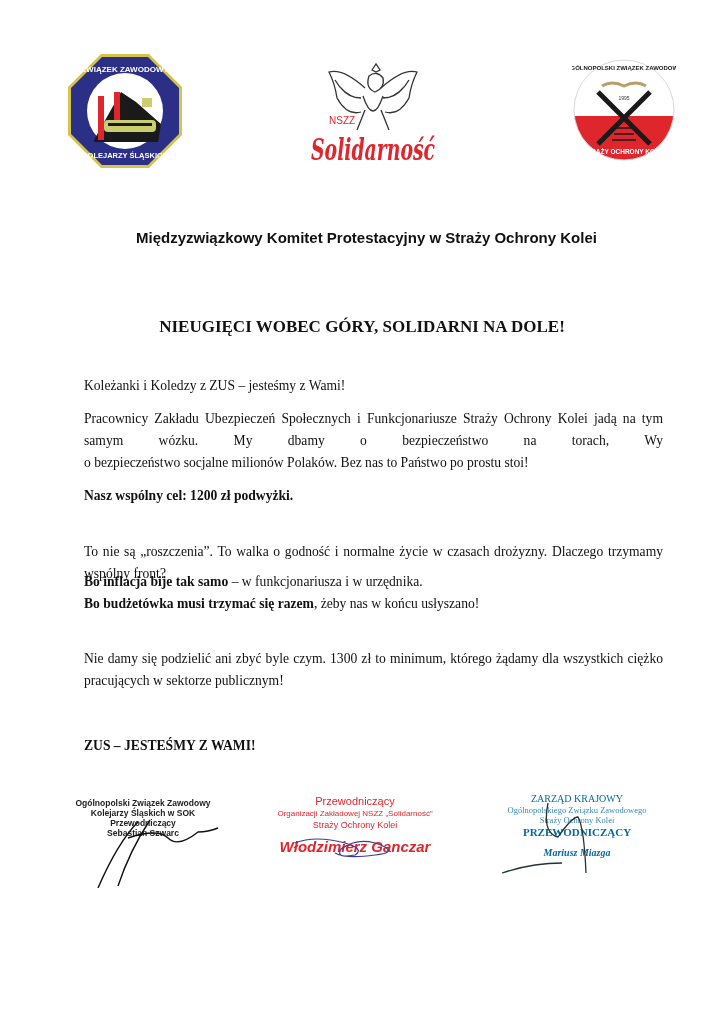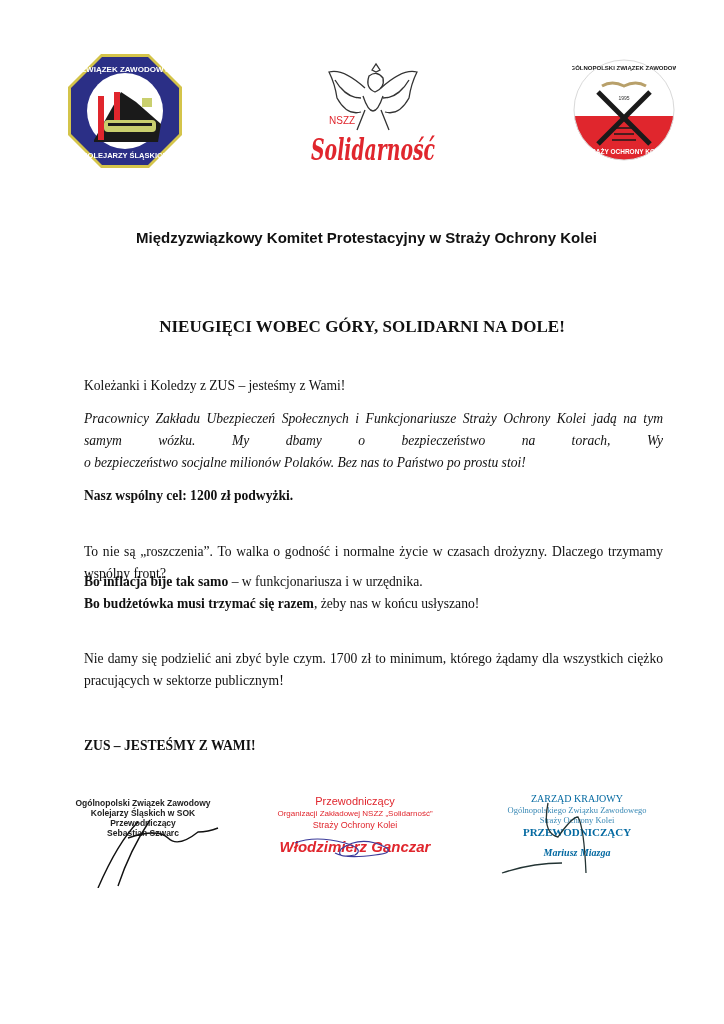--- a/index.html
+++ b/index.html
@@ -79,40 +79,40 @@
 </div>
 
 <div class="abs heading-sans" style="left:136px;top:229px;">Międzyzwiązkowy Komitet Protestacyjny w Straży Ochrony Kolei</div>
 
 <div class="abs headline" style="left:0;width:724px;text-align:center;top:317px;">NIEUGIĘCI WOBEC GÓRY, SOLIDARNI NA DOLE!</div>
 
 <div class="para" style="top:375px;">
   <p>Koleżanki i Koledzy z ZUS – jesteśmy z Wami!</p>
 </div>
 
-<div class="para" style="top:408px;font-style:italic;">
+<div class="para" style="top:408px;">
   <p class="justify-last" style="line-height:22px;">Pracownicy Zakładu Ubezpieczeń Społecznych i Funkcjonariusze Straży Ochrony Kolei jadą na tym samym wózku. My dbamy o bezpieczeństwo na torach, Wy</p>
   <p>o bezpieczeństwo socjalne milionów Polaków. Bez nas to Państwo po prostu stoi!</p>
 </div>
 
 <div class="para" style="top:485px;">
   <p><b>Nasz wspólny cel: 1200 zł podwyżki.</b></p>
 </div>
 
 <div class="para" style="top:541px;">
   <p>To nie są „roszczenia”. To walka o godność i normalne życie w czasach drożyzny. Dlaczego trzymamy wspólny front?</p>
 </div>
 
 <div class="para" style="top:571px;">
   <p><b>Bo inflacja bije tak samo</b><span> – w funkcjonariusza i w urzędnika.</span></p>
   <p><b>Bo budżetówka musi trzymać się razem</b><span>, żeby nas w końcu usłyszano!</span></p>
 </div>
 
 <div class="para" style="top:648px;">
-  <p>Nie damy się podzielić ani zbyć byle czym. 1700 zł to minimum, którego żądamy dla wszystkich ciężko pracujących w sektorze publicznym!</p>
+  <p>Nie damy się podzielić ani zbyć byle czym. 1300 zł to minimum, którego żądamy dla wszystkich ciężko pracujących w sektorze publicznym!</p>
 </div>
 
 <div class="para" style="top:735px;">
   <p><b>ZUS – JESTEŚMY Z WAMI!</b></p>
 </div>
 
 <div class="sig sig1" style="left:58px;top:798px;width:170px;">
   <div>Ogólnopolski Związek Zawodowy</div>
   <div>Kolejarzy Śląskich w SOK</div>
   <div>Przewodniczący</div>

